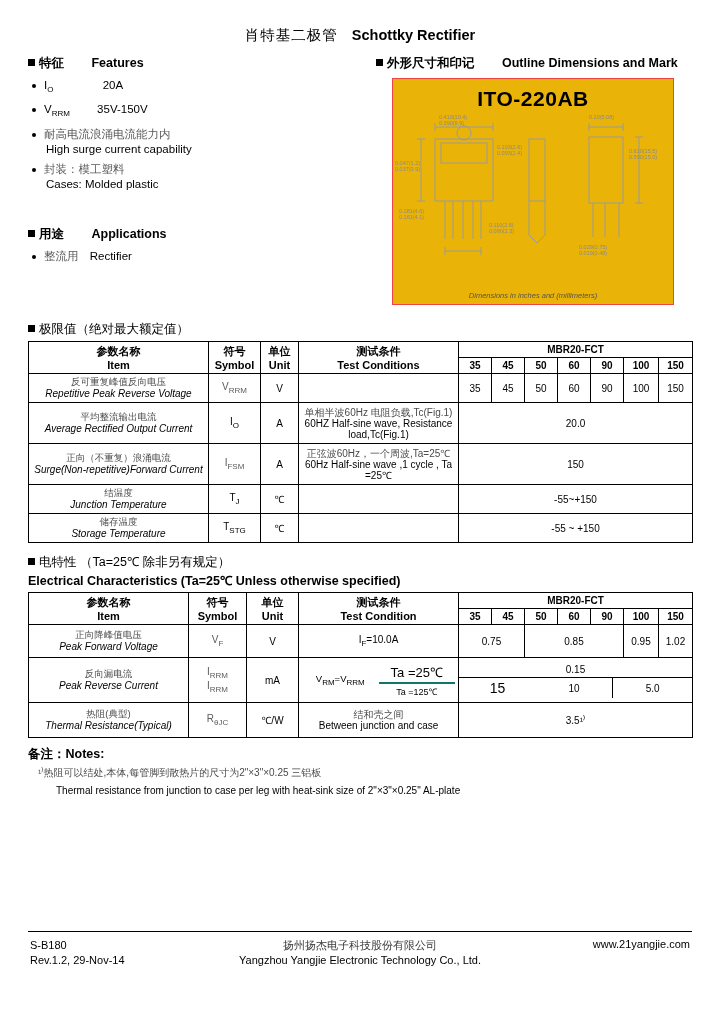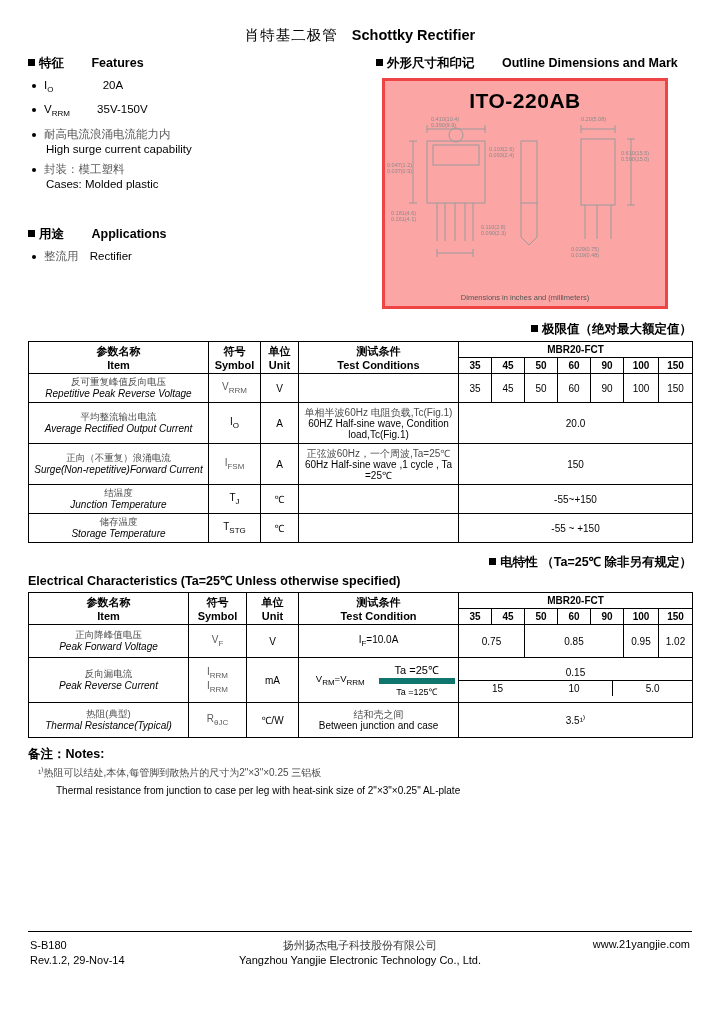--- a/index.html
+++ b/index.html
@@ -144,26 +144,26 @@
   }
   .bullets .sub {
     display: block;
     padding-left: 2px;
   }
   .faded { color: #5b5b5b; }
   .val-in { display: inline-block; min-width: 60px; }
   sub { font-size: 8px; }
   
   .outline-box {
-    border: 3px solid #ef4444;
+    border: 1px solid #ef4444;
     width: 280px;
     height: 225px;
-    margin-left: 6px;
+    margin-left: 16px;
     position: relative;
-    background: #fca5a5;
+    background: #eab308;
   }
   .pkg-name {
     position: absolute;
     left: 0;
     right: 0;
     top: 8px;
     text-align: center;
     font-size: 21px;
     font-weight: bold;
     letter-spacing: .5px;
@@ -171,27 +171,28 @@
   .dwg {
     position: absolute;
     left: 0; top: 30px; width: 280px; height: 170px;
   }
   .dim-note {
     position: absolute;
     left: 0; right: 0; bottom: 4px;
     text-align: center;
     font-size: 7.5px;
     color: #555;
+    font-style: italic;
   }
   
   .tbl-head {
     margin-top: 4px;
     font-size: 12.5px;
   }
-  .tbl-head .l1 { font-weight: bold; text-align: right; }
+  .tbl-head .l1 { font-weight: normal; }
   .tbl-head .l2 { font-weight: bold; margin-top: 1px; }
   table.spec {
     border-collapse: collapse;
     width: 100%;
     margin-top: 3px;
     table-layout: fixed;
     border-radius: 16px;
   }
   table.spec td, table.spec th {
     border: 1px solid #000;
@@ -445,21 +446,21 @@
 
     <tr>
       <td class="lft cellpair" style="height:36px">
         <span class="cn">平均整流输出电流</span>
         <span class="en">Average Rectified Output Current</span>
       </td>
       <td>I<sub>O</sub></td>
       <td>A</td>
       <td class="cond">
         <span class="cn">单相半波60Hz 电阻负载,Tc(Fig.1)</span>
-        <span>60HZ Half-sine wave, Condition load,Tc(Fig.1)</span>
+        <span>60HZ Half-sine wave, Resistance load,Tc(Fig.1)</span>
       </td>
       <td colspan="7">20.0</td>
     </tr>
 
     <tr>
       <td class="lft cellpair" style="height:36px">
         <span class="cn">正向（不重复）浪涌电流</span>
         <span class="en">Surge(Non-repetitive)Forward Current</span>
       </td>
       <td class="faded">I<sub>FSM</sub></td>
@@ -568,33 +569,33 @@
       <td class="faded">
         I<sub>RRM</sub><br>I<sub>RRM</sub>
       </td>
       <td>mA</td>
       <td>
         <table style="width:100%;border:0;border-collapse:collapse">
           <tbody>
                 <tr>
             <td style="border:0;text-align:center;font-size:9.5px;width:50%">V<sub>RM</sub>=V<sub>RRM</sub></td>
             <td style="border:0;padding:0;width:50%">
-              <div style="border-bottom:6px solid #0f766e;font-size:11px;padding:1px 0">Ta =25℃</div>
+              <div style="border-bottom:2px solid #0f766e;font-size:13px;padding:1px 0">Ta =25℃</div>
               <div style="font-size:9px;padding:1px 0">Ta =125℃</div>
             </td>
           </tr>
         </tbody>
             </table>
       </td>
       <td colspan="7" style="padding:0">
         <div style="border-bottom:1px solid #000;font-size:10px;padding:2px 0">0.15</div>
         <table style="width:100%;border:0;border-collapse:collapse">
           <tbody>
                 <tr>
-            <td style="border:0;font-size:10px;width:33%">15</td>
+            <td style="border:0;font-size:14px;width:33%">15</td>
             <td style="border:0;font-size:10px;width:33%;border-right:1px solid #000">10</td>
             <td style="border:0;font-size:10px;width:34%">5.0</td>
           </tr>
         </tbody>
             </table>
       </td>
     </tr>
 
     <tr>
       <td class="lft cellpair" style="height:30px">

